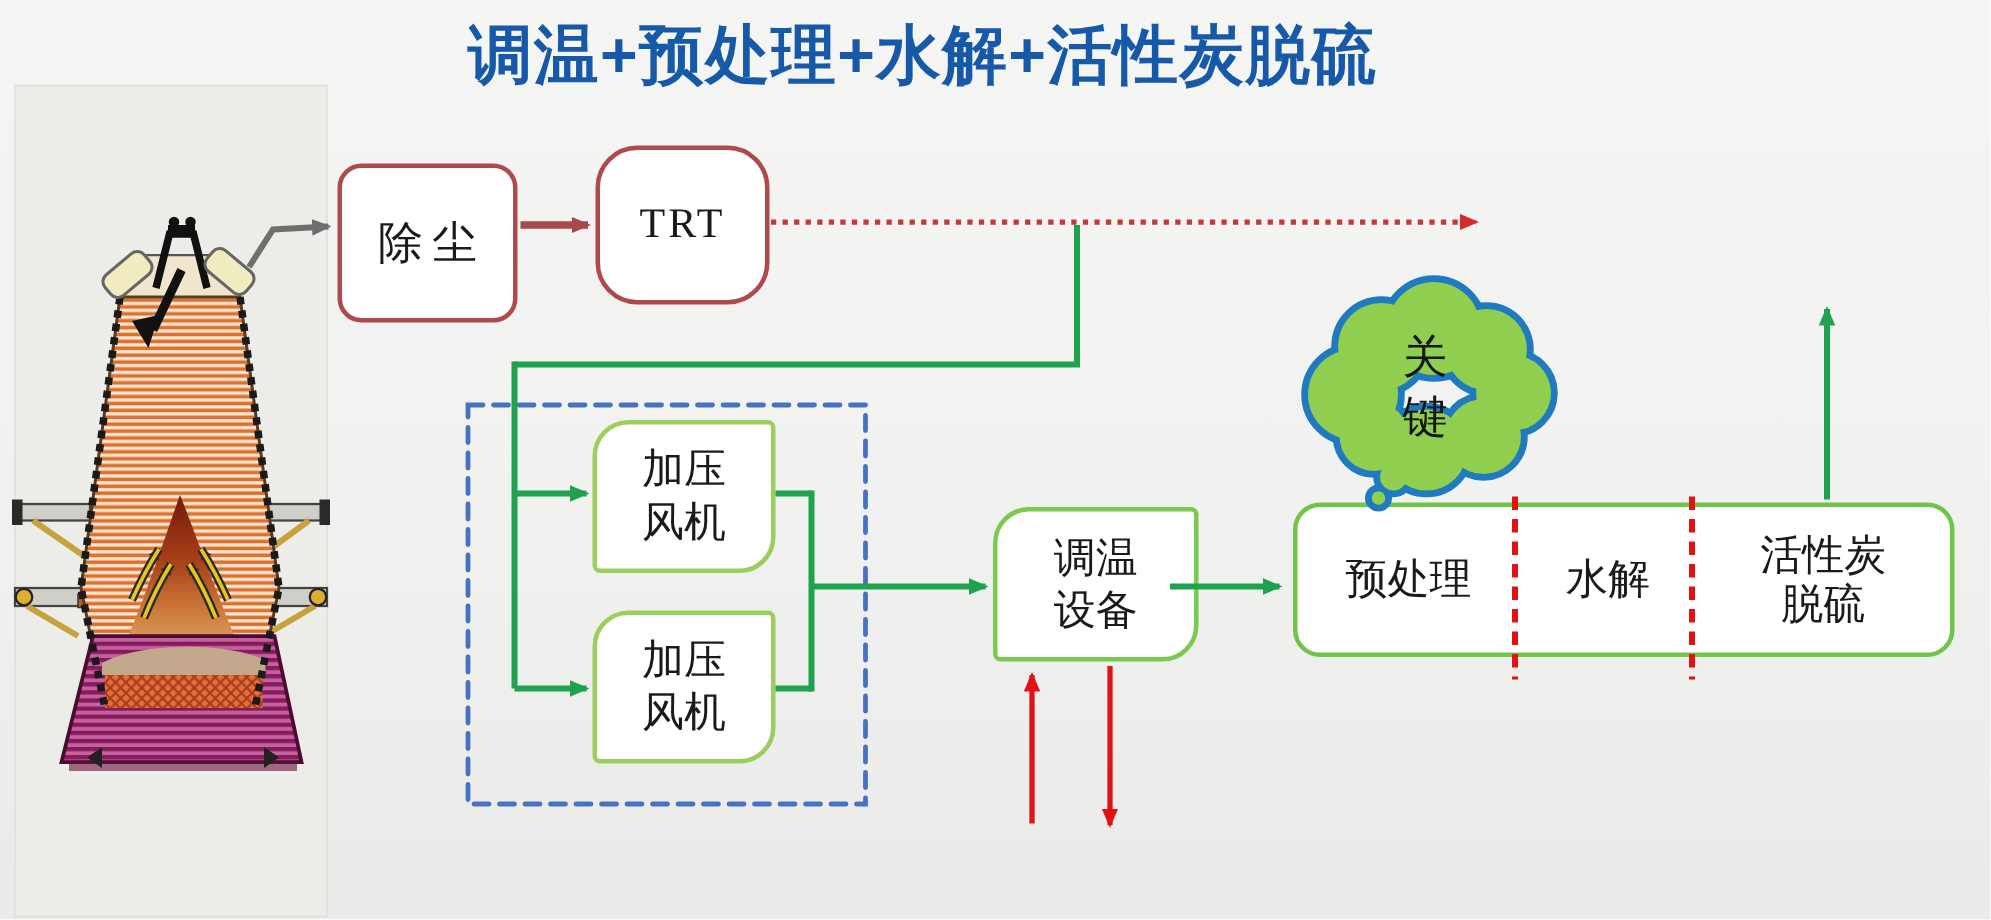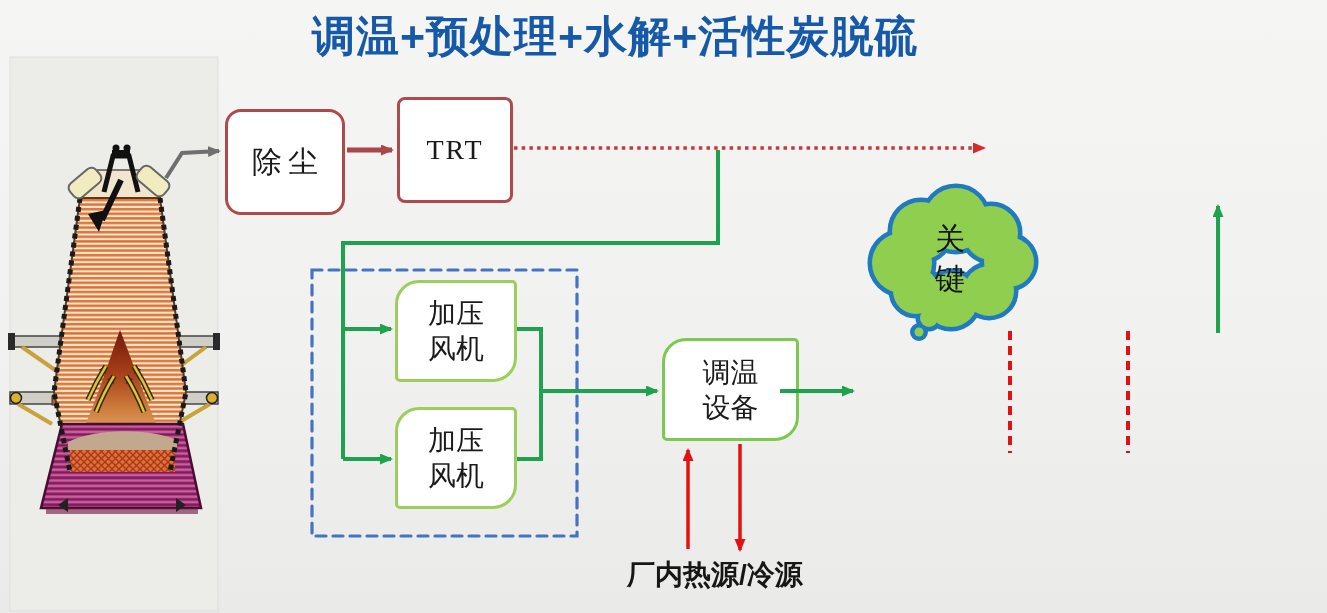--- a/index.html
+++ b/index.html
@@ -7,21 +7,21 @@
   .stage{position:relative;width:1327px;height:613px;overflow:hidden;
          background:linear-gradient(180deg,#f5f5f3 0%,#f1f1ef 55%,#eaeae8 100%);}
   .stage *{box-sizing:border-box;}
   
   .node{position:absolute;background:#fff;display:flex;align-items:center;justify-content:center;
         text-align:center;color:#1a1a1a;z-index:2;
         font-family:"Liberation Serif","DejaVu Serif",serif;}
   .pre{white-space:pre-line;}
   #box-dust{left:225px;top:97px;width:120px;height:106px;border:3px solid #ae4a4c;border-radius:16px;
             font-size:30px;letter-spacing:6px;padding-left:6px;margin-top:12px;}
-  #box-trt{left:397px;top:97px;width:116px;height:106px;border:3px solid #ae4a4c;border-radius:8px;
+  #box-trt{left:397px;top:97px;width:116px;height:106px;border:3px solid #ae4a4c;border-radius:28px;
            font-size:28px;letter-spacing:2px;}
   #box-users{left:990px;top:97px;width:323px;height:103px;border:3px solid #ae4a4c;border-radius:16px;
              font-size:27px;line-height:36px;}
   #box-fan1{left:395px;top:280px;width:122px;height:102px;border:3px solid #9cce5d;
             border-radius:24px 5px 24px 5px;font-size:28px;line-height:35px;}
   #box-fan2{left:395px;top:407px;width:122px;height:102px;border:3px solid #9cce5d;
             border-radius:24px 5px 24px 5px;font-size:28px;line-height:35px;}
   #box-tiaowen{left:662px;top:338px;width:137px;height:103px;border:3px solid #7cc94f;
                border-radius:24px 5px 24px 5px;font-size:28px;line-height:35px;}
   #box-process{left:862px;top:335px;width:441px;height:103px;border:3px solid #6fc548;
@@ -48,23 +48,28 @@
 <div class="stage">
 
   <div class="node" id="box-dust">除尘</div>
   <div class="node" id="box-trt">TRT</div>
   <div class="node pre" id="box-fan1">加压
 风机</div>
   <div class="node pre" id="box-fan2">加压
 风机</div>
   <div class="node pre" id="box-tiaowen">调温
 设备</div>
+  <div class="node" id="box-process">
+    <div class="cell" id="cell-pretreat">预处理</div>
+    <div class="cell" id="cell-hydro">水解</div>
+    <div class="cell pre" id="cell-carbon">活性炭
+脱硫</div>
+  </div>
 
   <div class="flabel" id="title">调温+预处理+水解+活性炭脱硫</div>
-  <div class="flabel" id="lbl-source">厂内热源/冷源</div>
   <div class="flabel pre" id="lbl-cloud">关
 键</div>
 
   <svg id="art" width="1327" height="613" viewBox="0 0 1327 613">
     <defs>
       <marker id="mG" markerUnits="userSpaceOnUse" markerWidth="16" markerHeight="13" refX="11" refY="5.5" orient="auto">
           <path d="M0,0 L13,5.5 L0,11 Z" fill="#1fa24d"></path>
         </marker>
       <marker id="mR" markerUnits="userSpaceOnUse" markerWidth="16" markerHeight="13" refX="11" refY="5.5" orient="auto">
           <path d="M0,0 L13,5.5 L0,11 Z" fill="#e21212"></path>

